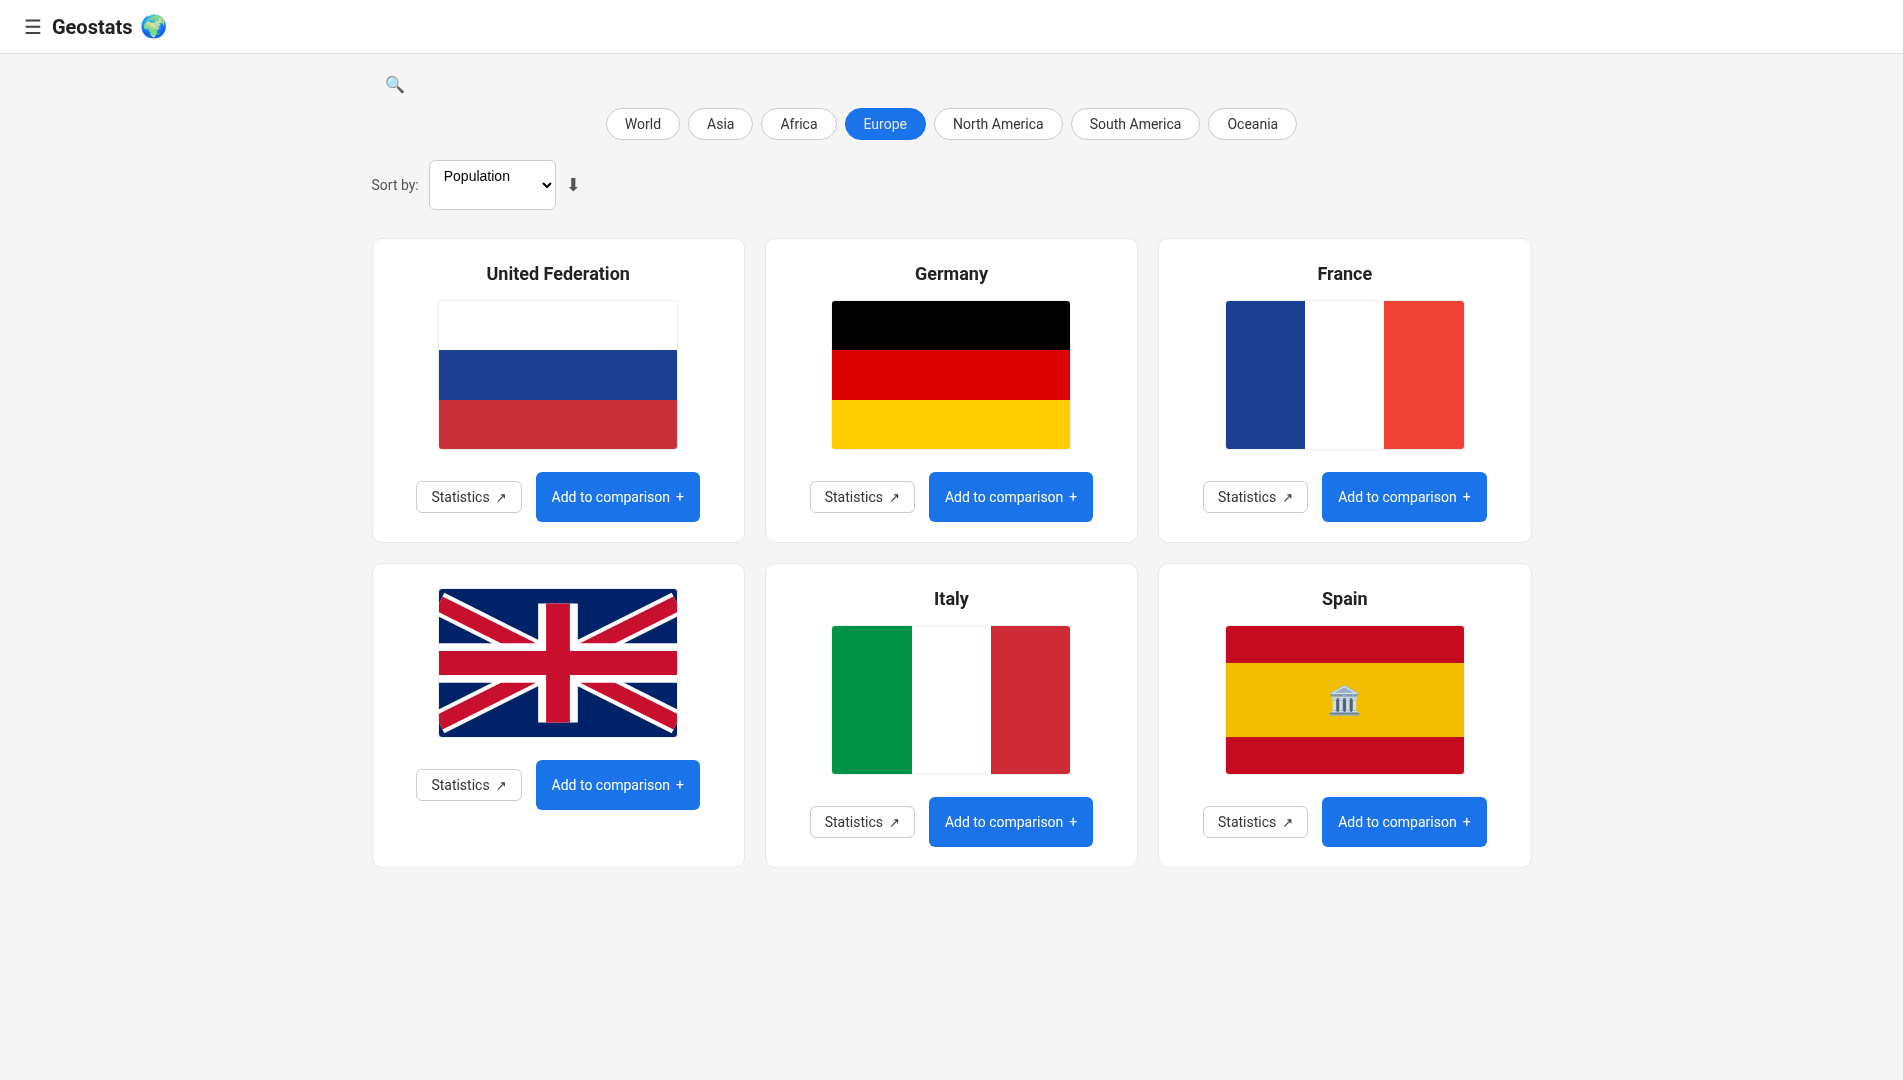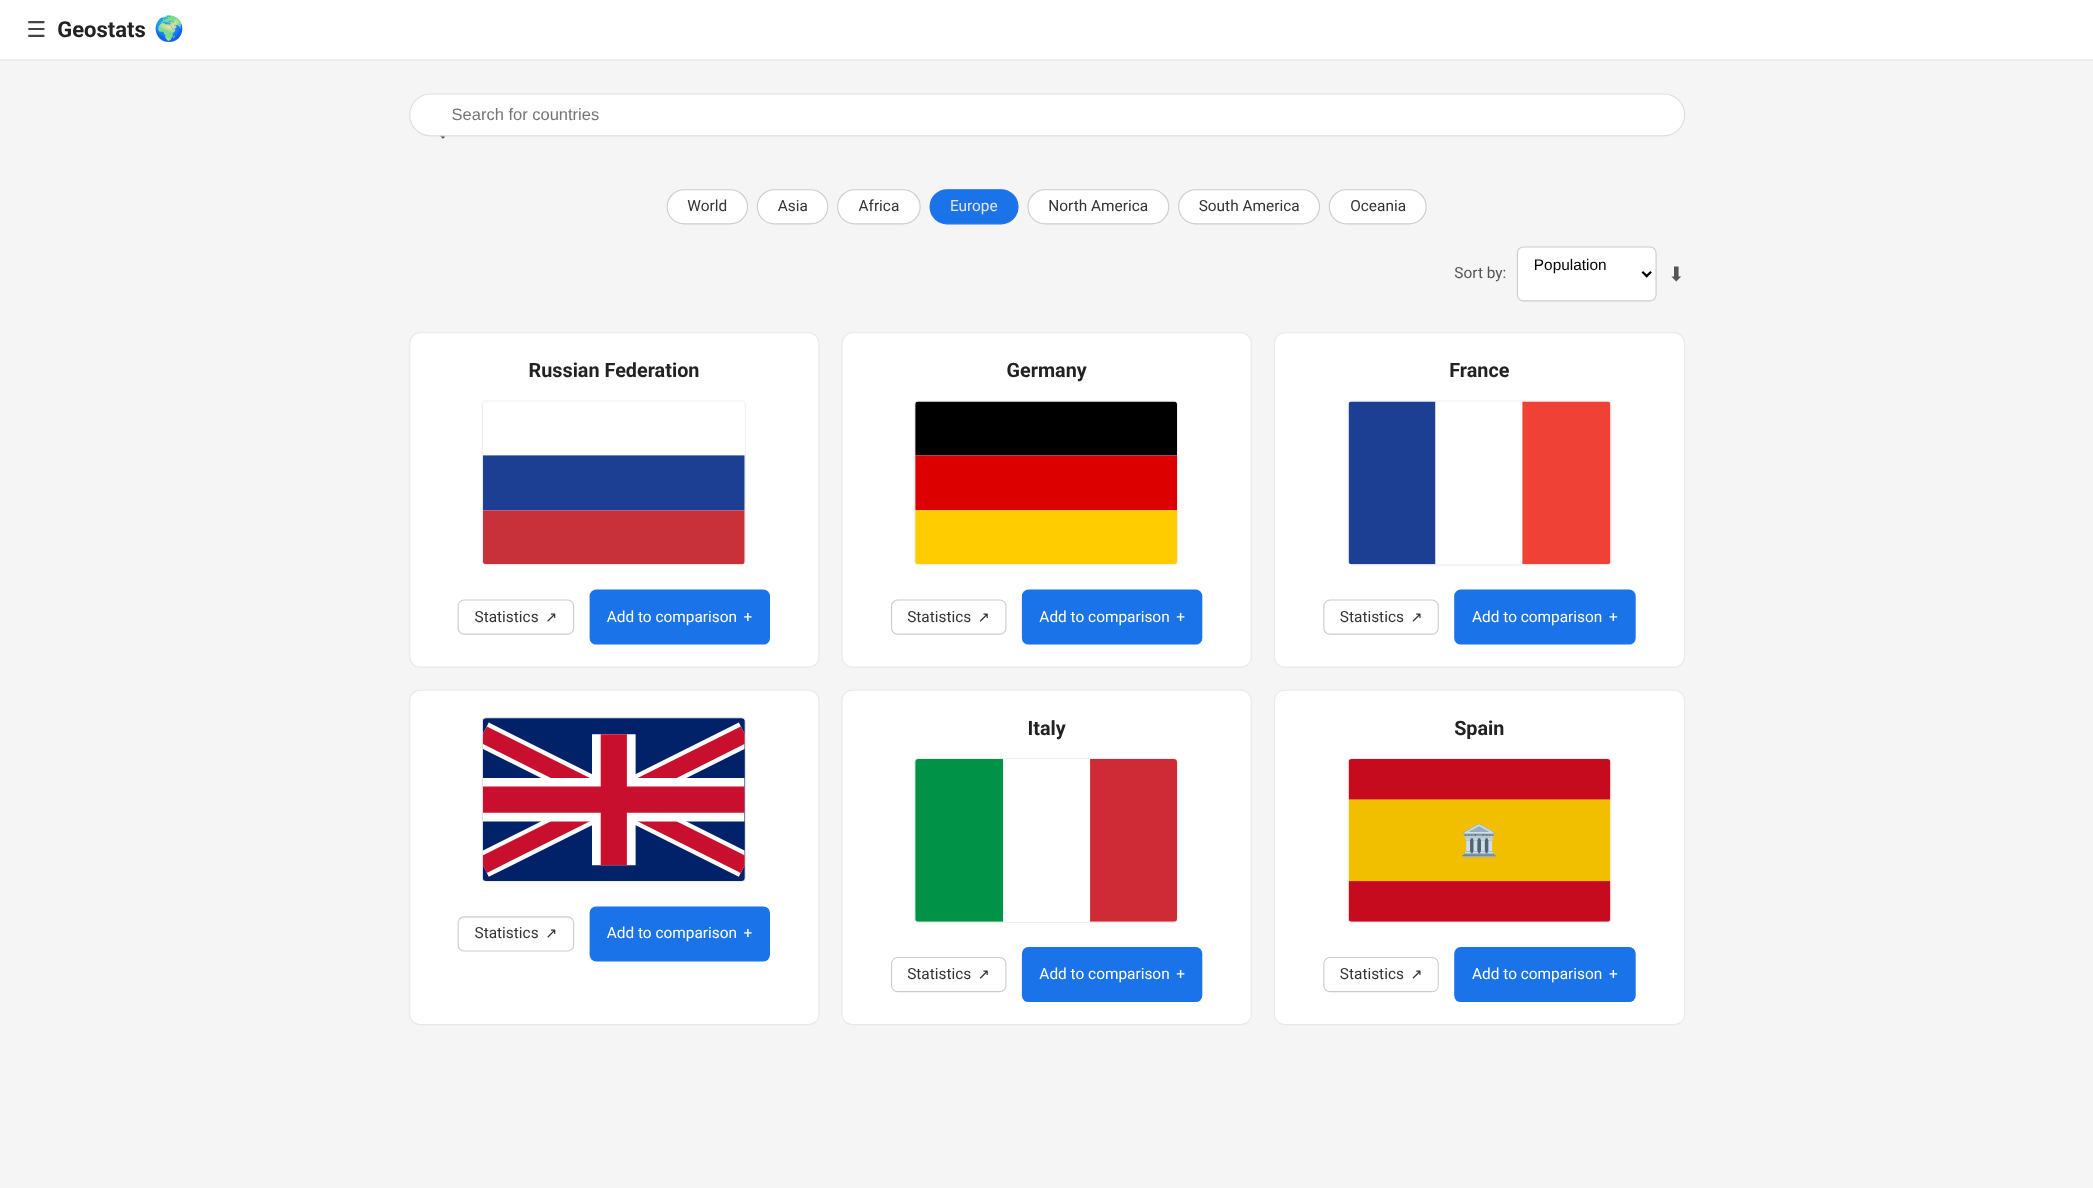--- a/index.html
+++ b/index.html
@@ -78,21 +78,21 @@
       font-family: inherit;
     }
     .tab-btn.active {
       background: #1a73e8;
       color: #e5e5e5;
       border-color: #1a73e8;
     }
     .sort-bar {
       display: flex;
       align-items: center;
-      justify-content: flex-end;
+      justify-content: flex-start;
       gap: 10px;
       margin-bottom: 28px;
       font-size: 14px;
       color: #555;
     }
     .sort-select {
       padding: 6px 28px 24px 10px;
       border: 1px solid #ccc;
       border-radius: 6px;
       font-size: 14px;
@@ -218,21 +218,20 @@
   <div class="app-title">
     <span>Geostats</span>
     <span class="globe-icon">🌍</span>
   </div>
 </header>
 
 <div class="main-content">
 
   <div class="search-wrapper">
     <span class="search-icon-inner">🔍</span>
-    <input type="text" class="search-bar" placeholder="Search for countries" style="">
   </div>
 
   <div class="filter-tabs" id="filter-tabs">
   <button class="tab-btn">World</button>
       <button class="tab-btn">Asia</button>
       <button class="tab-btn">Africa</button>
       <button class="tab-btn active">Europe</button>
       <button class="tab-btn">North America</button>
       <button class="tab-btn">South America</button>
       <button class="tab-btn">Oceania</button>
@@ -240,21 +239,21 @@
 
   <div class="sort-bar">
     <span>Sort by:</span>
     <select class="sort-select" id="sort-select">
     <option value="Population">Population</option><option value="Area">Area</option><option value="Name">Name</option><option value="GDP">GDP</option></select>
     <button class="sort-dir-btn">⬇</button>
   </div>
 
   <div class="cards-grid" id="cards-grid">
   <div class="country-card">
-    <div class="country-name">Russian Federation</div>
+    <div class="country-name">United Federation</div>
     <div class="flag-container flag-russia">
         <div class="stripe1"></div>
         <div class="stripe2"></div>
         <div class="stripe3"></div>
       </div>
     <div class="card-actions">
       <button class="stats-btn">
         <span>Statistics</span>
         <span style="font-size:13px;">↗</span>
       </button>

